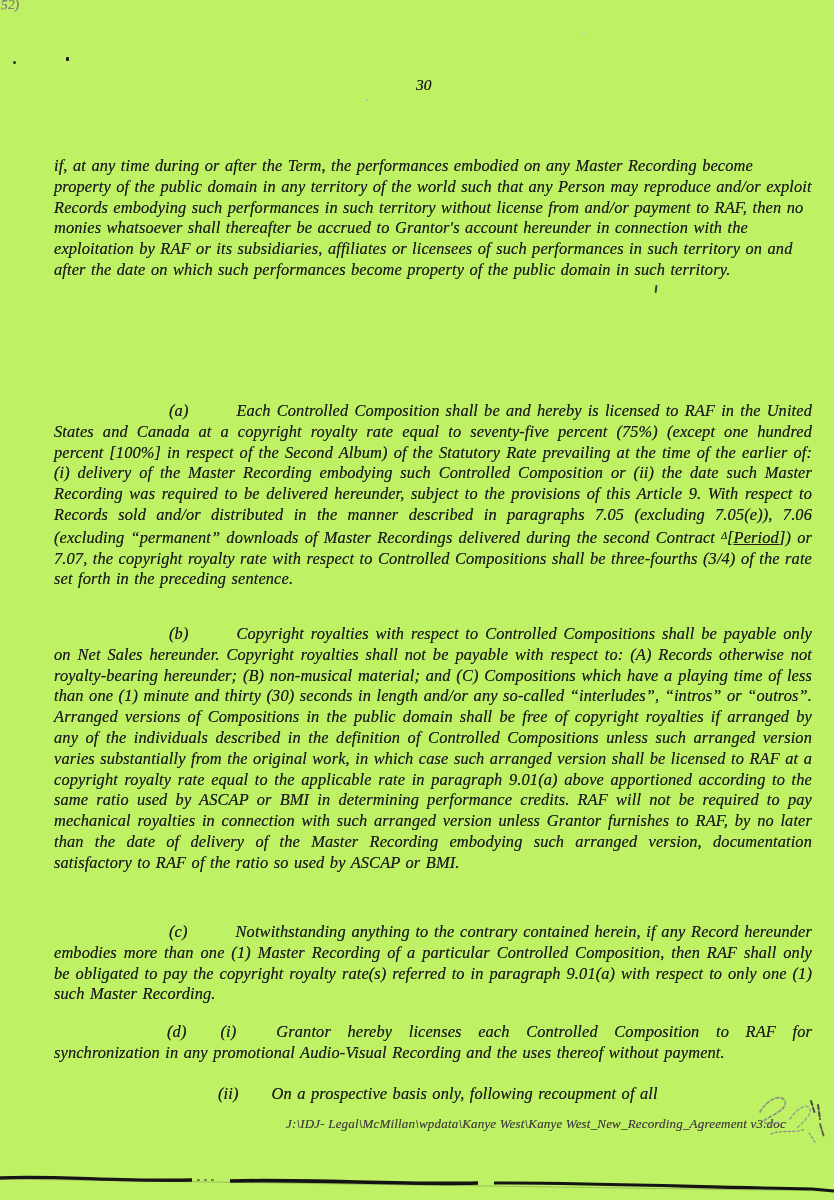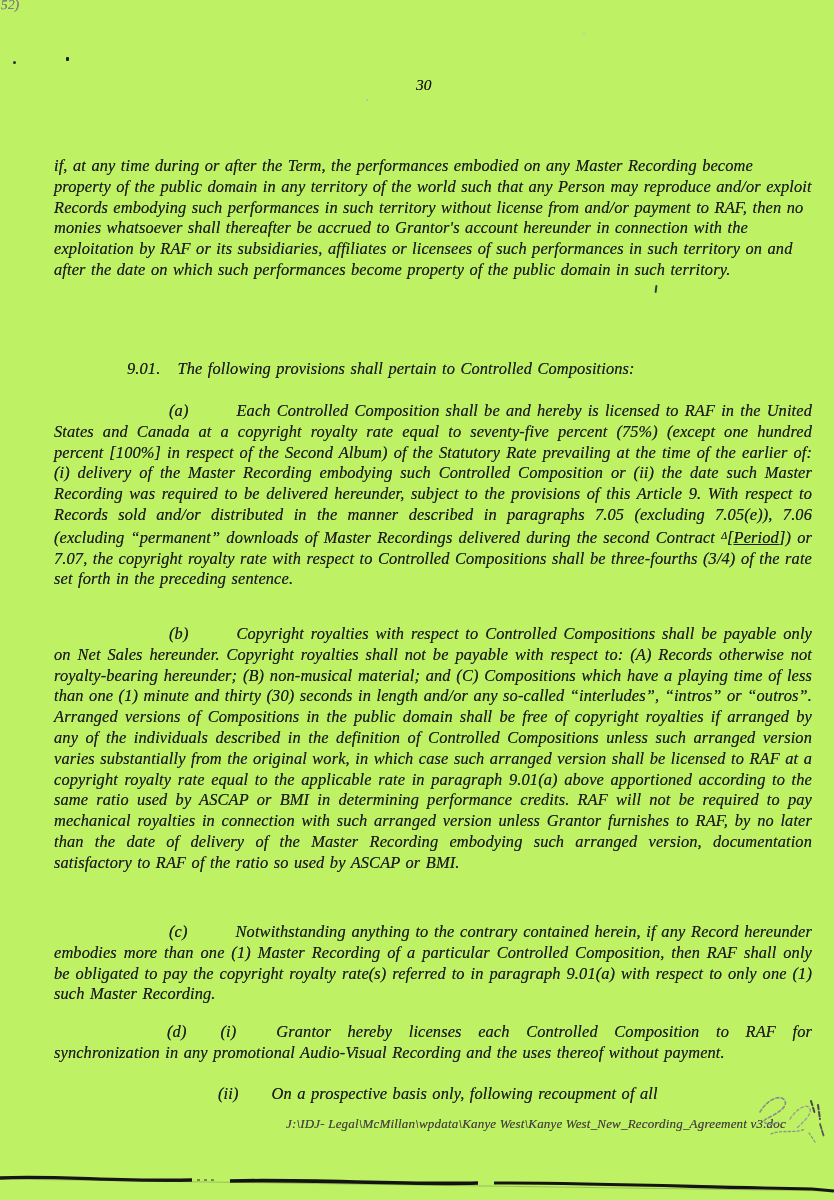--- a/index.html
+++ b/index.html
@@ -84,23 +84,20 @@
   <span class="speck speck-b"></span>
   <span class="speck speck-c"></span>
   <span class="speck speck-d"></span>
   <span class="stray-tick"></span>
 
   <div class="page-number">30</div>
 
   <p class="para txt" style="top:142px;">if, at any time during or after the Term, the performances embodied on any Master Recording become property of the public domain in any territory of the world such that any Person may reproduce and/or exploit Records embodying such performances in such territory without license from and/or payment to RAF, then no monies whatsoever shall thereafter be accrued to Grantor's account hereunder in connection with the exploitation by RAF or its subsidiaries, affiliates or licensees of such performances in such territory on and after the date on which such performances become property of the public domain in such territory.</p>
 
 
-  <p class="para txt ind73" style="top:345px;">
-    <span>9.01.</span><span class="tab t17"></span><span>The following provisions shall pertain to Controlled Compositions:</span>
-  </p>
 
   <p class="para txt just ind115" style="top:387px;">
     <span>(a)</span><span class="tab t48"></span><span>Each Controlled Composition shall be and hereby is licensed to RAF in the United States and Canada at a copyright royalty rate equal to seventy-five percent (75%) (except one hundred percent [100%] in respect of the Second Album) of the Statutory Rate prevailing at the time of the earlier of: (i) delivery of the Master Recording embodying such Controlled Composition or (ii) the date such Master Recording was required to be delivered hereunder, subject to the provisions of this Article 9.  With respect to Records sold and/or distributed in the manner described in paragraphs 7.05 (excluding 7.05(e)), 7.06 (excluding “permanent” downloads of Master Recordings delivered during the second Contract </span><sup class="rev-delta">Δ</sup><span>[</span><span class="rev-underline">Period</span><span>]) or 7.07, the copyright royalty rate with respect to Controlled Compositions shall be three-fourths (3/4) of the rate set forth in the preceding sentence.</span>
   </p>
 
   <p class="para txt just ind115" style="top:610px;">
     <span>(b)</span><span class="tab t48"></span><span>Copyright royalties with respect to Controlled Compositions shall be payable only on Net Sales hereunder.  Copyright royalties shall not be payable with respect to: (A) Records otherwise not royalty-bearing hereunder; (B) non-musical material; and (C) Compositions which have a playing time of less than one (1) minute and thirty (30) seconds in length and/or any so-called “interludes”, “intros” or “outros”.  Arranged versions of Compositions in the public domain shall be free of copyright royalties if arranged by any of the individuals described in the definition of Controlled Compositions unless such arranged version varies substantially from the original work, in which case such arranged version shall be licensed to RAF at a copyright royalty rate equal to the applicable rate in paragraph 9.01(a) above apportioned according to the same ratio used by ASCAP or BMI in determining performance credits.  RAF will not be required to pay mechanical royalties in connection with such arranged version unless Grantor furnishes to RAF, by no later than the date of delivery of the Master Recording embodying such arranged version, documentation satisfactory to RAF of the ratio so used by ASCAP or BMI.</span>
   </p>
 
   <p class="para txt just ind115" style="top:908px;">

